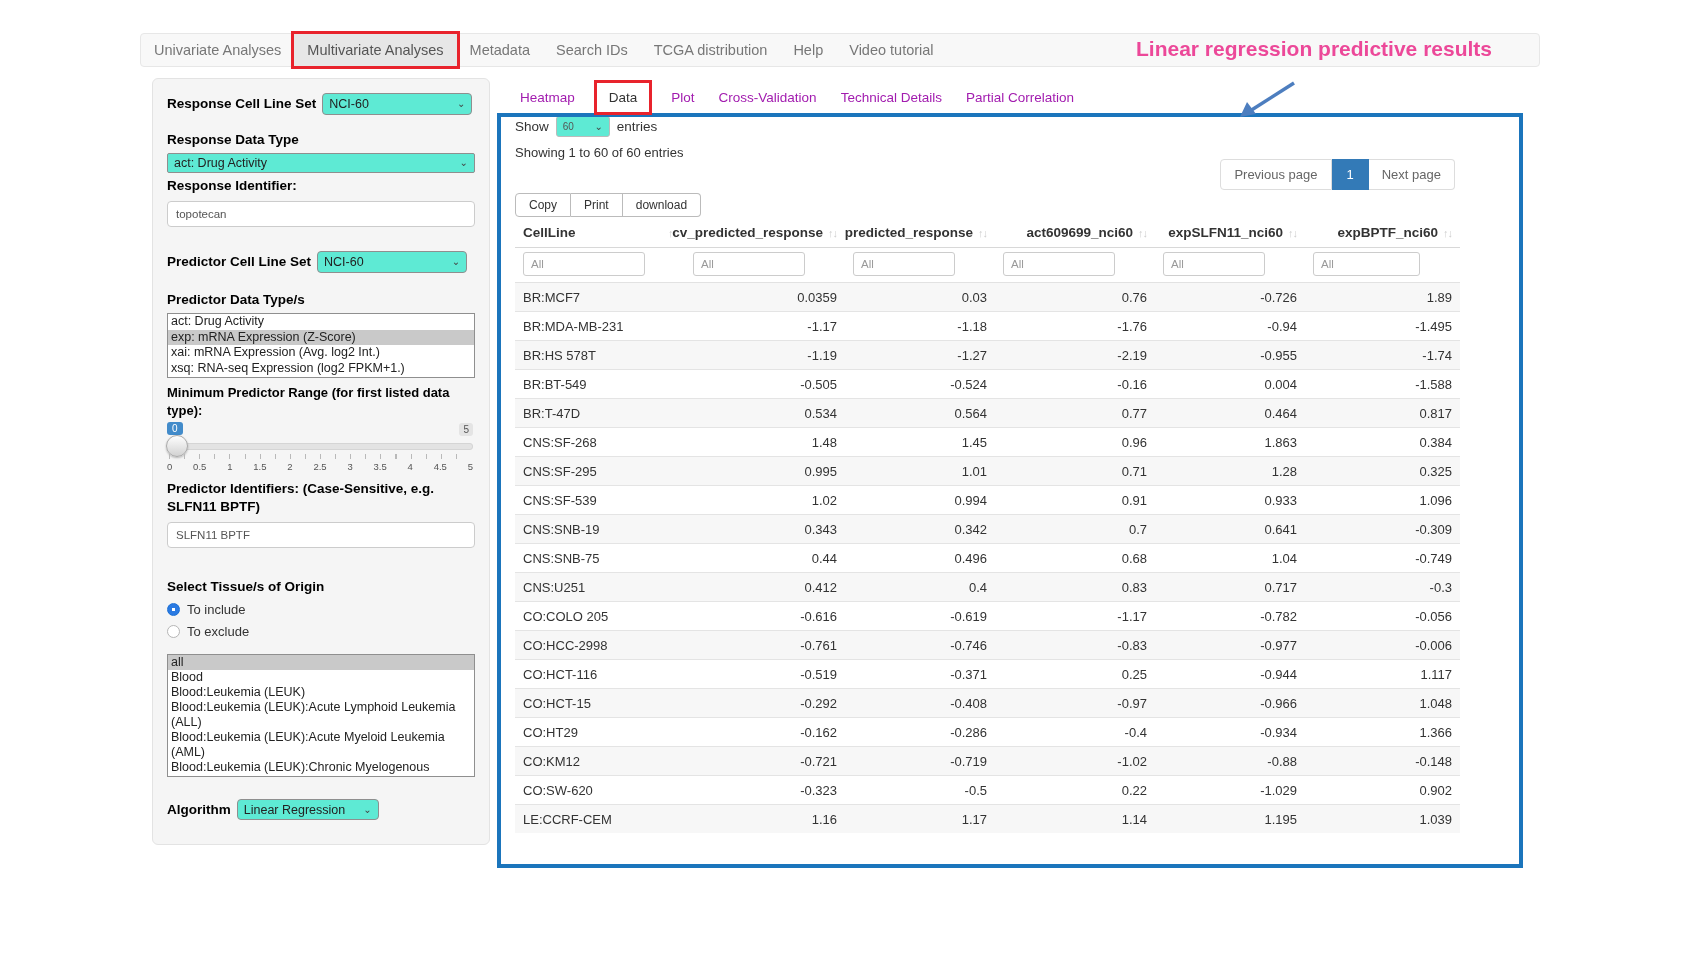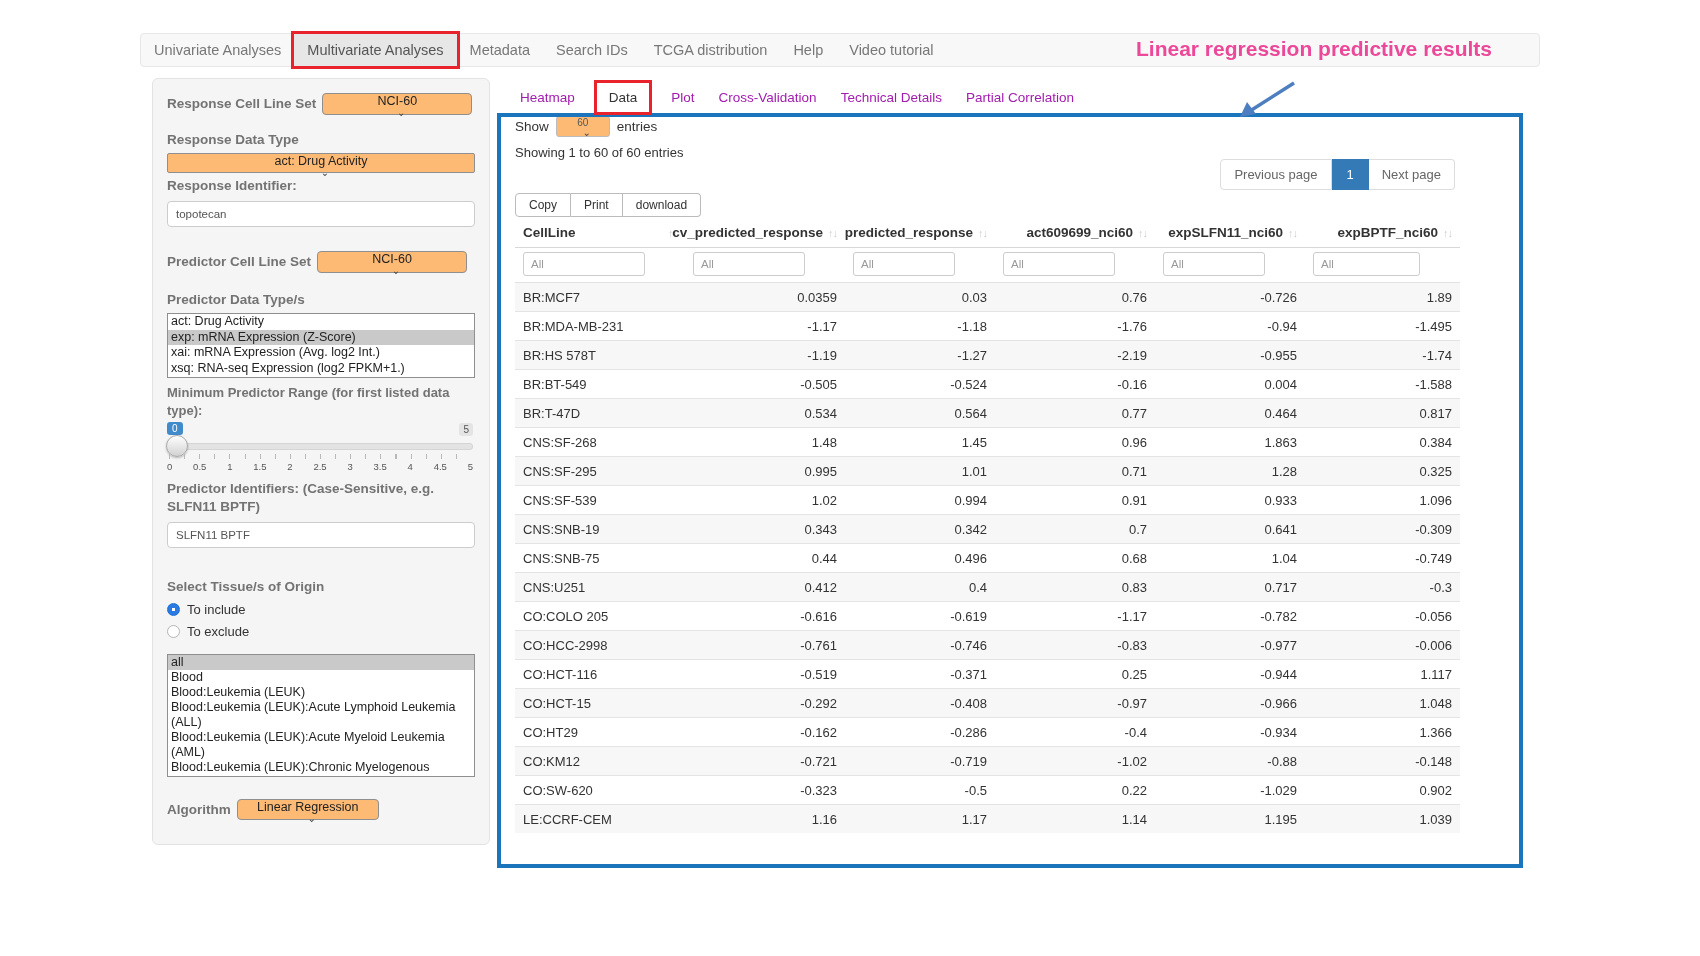--- a/index.html
+++ b/index.html
@@ -12,24 +12,24 @@
   .nav-item.active{background:#e7e7e7;color:#555;}
   .nav-item.red-box{box-shadow:0 0 0 3px #e8232c;z-index:5;}
 
   .page-title{position:absolute;top:37px;right:208px;font-size:21px;font-weight:bold;color:#ec4899;z-index:4;}
 
   .anno-arrow{position:absolute;left:1238px;top:80px;z-index:6;}
 
   
   .sidebar{position:absolute;left:152px;top:78px;width:338px;height:767px;background:#f5f5f5;
            border:1px solid #e3e3e3;border-radius:6px;box-sizing:border-box;padding:14px;overflow:hidden;}
-  .lbl{font-weight:bold;font-size:13.5px;color:#737373;line-height:18px;}
+  .lbl{font-weight:bold;font-size:13.5px;color:#000000;line-height:18px;}
   .inline-row{display:flex;align-items:center;gap:6px;}
-  .sel{display:inline-flex;align-items:center;justify-content:space-between;background:#fdba74;border:1px solid #8f8f8f;
-       border-radius:4px;padding:0 0;font-size:12.5px;color:#222;height:22px;box-sizing:border-box;cursor:pointer;flex-direction:column;}
+  .sel{display:inline-flex;align-items:center;justify-content:space-between;background:#5eead4;border:1px solid #8f8f8f;
+       border-radius:4px;padding:0 6px;font-size:12.5px;color:#222;height:22px;box-sizing:border-box;cursor:pointer;}
   .sel .chev{font-size:10px;color:#444;margin-left:8px;line-height:1;}
   .sel-full{width:100%;height:20px;border-radius:2px;}
   .txt{background:#fff;border:1px solid #ccc;border-radius:4px;height:26px;padding:0 8px;font-size:11.5px;color:#555;
        width:100%;box-sizing:border-box;outline:none;}
   .listbox{background:#fff;border:1px solid #8f8f8f;font-size:12.5px;color:#222;overflow:hidden;}
   .lb-option{padding:0 3px;line-height:15.5px;cursor:default;}
   .lb-option.selected{background:#c9c9c9;}
   .lb-wrap .lb-option{line-height:15px;white-space:normal;}
 
   

